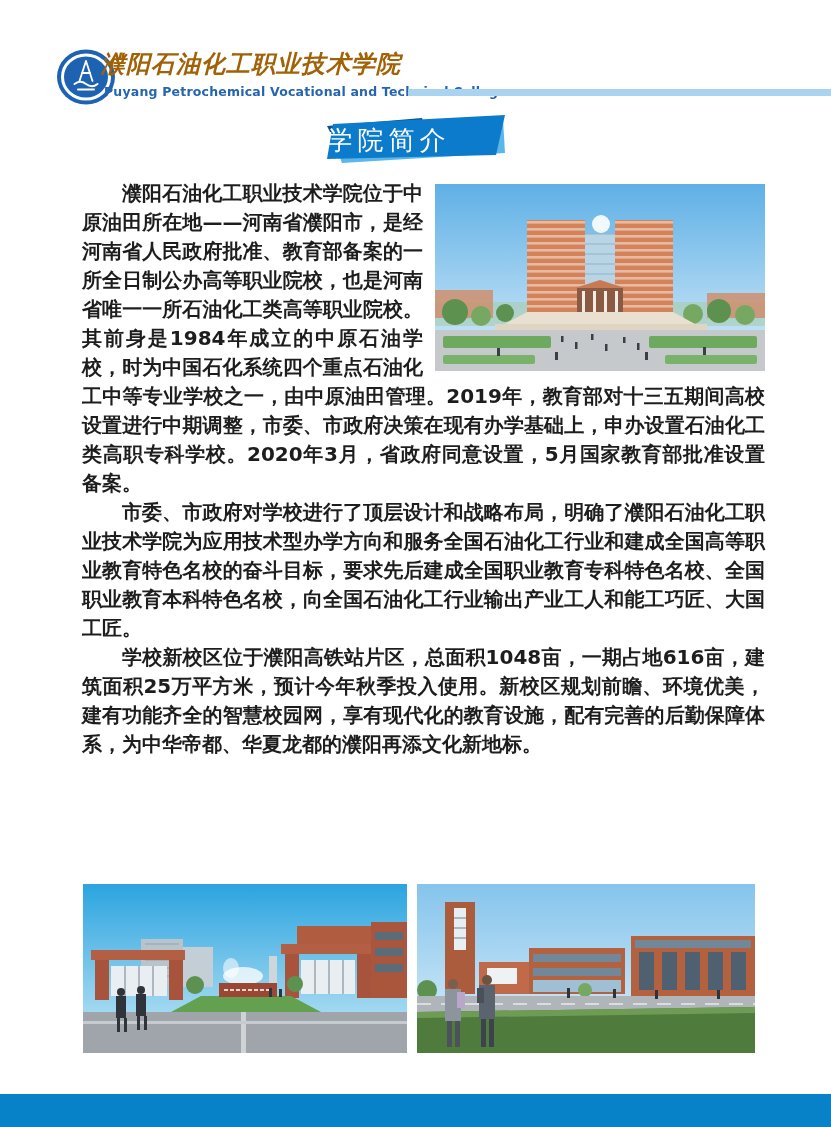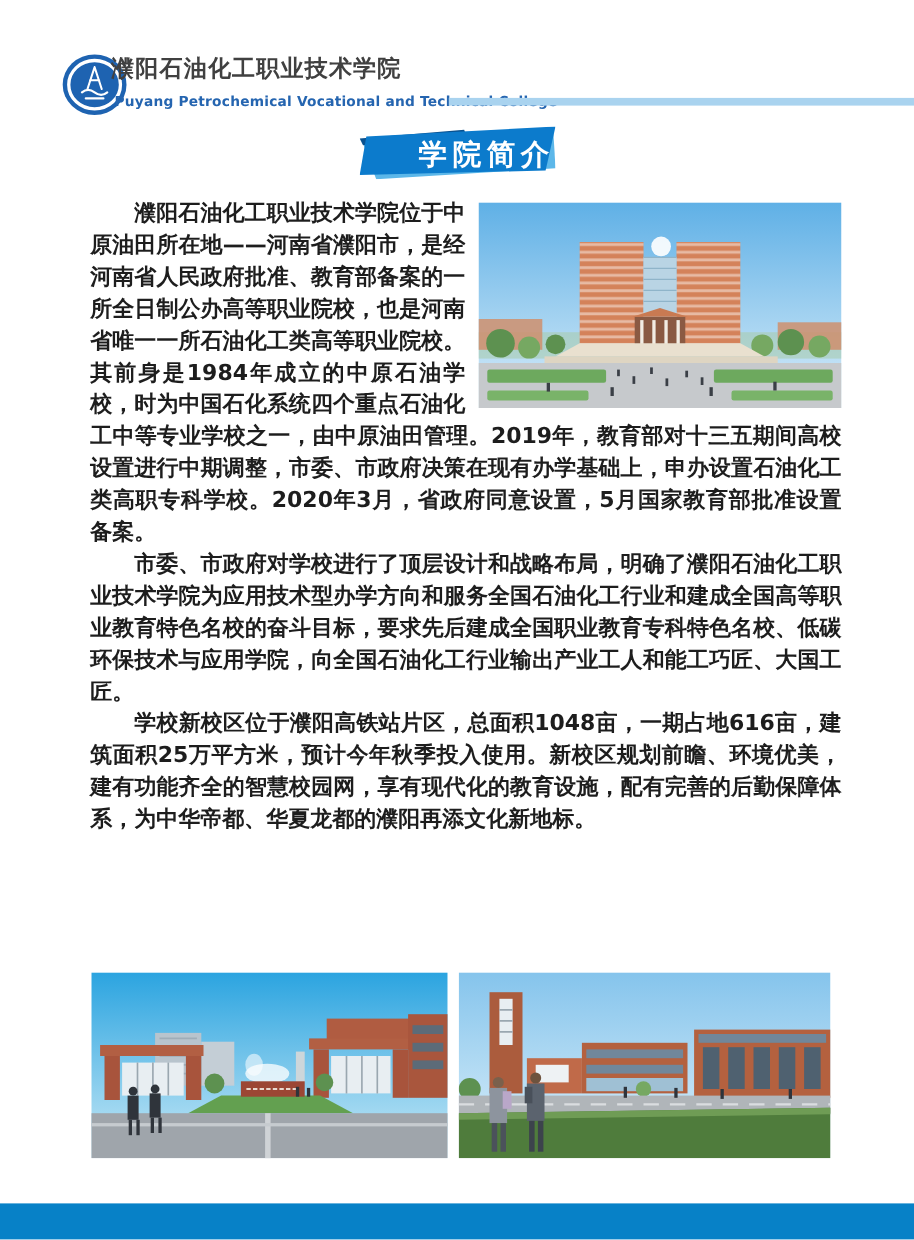--- a/index.html
+++ b/index.html
@@ -1,32 +1,32 @@
 <!DOCTYPE html>
 <html><head>
 <meta charset="utf-8">
 <style>
   html,body{margin:0;padding:0;background:#ffffff;}
   body{font-family:"DejaVu Sans","Liberation Sans",sans-serif;}
   .page{position:relative;width:831px;height:1127px;background:#ffffff;overflow:hidden;}
 
   
   .logo{position:absolute;left:55px;top:48px;width:64px;height:60px;}
-  .cn-title{position:absolute;left:101px;top:48px;width:340px;font-size:21px;font-weight:bold;
-            color:#404040;letter-spacing:1px;white-space:nowrap;}
+  .cn-title{position:absolute;left:101px;top:48px;width:340px;font-size:24px;font-weight:bold;
+            font-style:italic;color:#a16207;letter-spacing:1px;white-space:nowrap;}
   .en-title{position:absolute;left:104px;top:84px;font-size:12.5px;font-weight:bold;color:#2565b0;
             letter-spacing:0.2px;white-space:nowrap;}
   .header-line{position:absolute;left:408px;right:0;top:89px;height:7px;background:#a9d3ef;}
 
   
   .banner{position:absolute;left:0;right:0;top:115px;height:50px;display:flex;justify-content:center;}
   .banner-box{position:relative;width:178px;height:48px;}
   .banner-box svg{position:absolute;left:0;top:0;}
-  .banner-title{position:absolute;left:0;right:0;top:8px;text-align:right;color:#ffffff;
-                font-size:26px;font-weight:bold;letter-spacing:5px;}
+  .banner-title{position:absolute;left:0;right:0;top:8px;text-align:left;color:#ffffff;
+                font-size:26px;font-weight:normal;letter-spacing:5px;}
 
   
   .content{position:absolute;left:82px;top:179px;width:683px;font-size:20px;line-height:29px;
            color:#1d1d1d;text-align:justify;font-weight:600;}
   .content p{margin:0;text-indent:2em;}
   .main-photo{float:right;width:330px;height:187px;margin:5px 0 8px 12px;padding:0;}
   .main-photo svg,.photo-row svg{display:block;}
 
   
   .photo-row{position:absolute;left:83px;top:884px;display:flex;gap:10px;}
@@ -117,21 +117,21 @@
             <rect x="202" y="159" width="2.5" height="7"></rect>
           <rect x="120" y="168" width="3" height="8"></rect>
             <rect x="210" y="168" width="3" height="8"></rect>
           <rect x="62" y="164" width="3" height="8"></rect>
             <rect x="268" y="163" width="3" height="8"></rect>
         </g>
       </svg>
     </figure>
 
     <p>濮阳石油化工职业技术学院位于中原油田所在地——河南省濮阳市，是经河南省人民政府批准、教育部备案的一所全日制公办高等职业院校，也是河南省唯一一所石油化工类高等职业院校。其前身是1984年成立的中原石油学校，时为中国石化系统四个重点石油化工中等专业学校之一，由中原油田管理。2019年，教育部对十三五期间高校设置进行中期调整，市委、市政府决策在现有办学基础上，申办设置石油化工类高职专科学校。2020年3月，省政府同意设置，5月国家教育部批准设置备案。</p>
-    <p>市委、市政府对学校进行了顶层设计和战略布局，明确了濮阳石油化工职业技术学院为应用技术型办学方向和服务全国石油化工行业和建成全国高等职业教育特色名校的奋斗目标，要求先后建成全国职业教育专科特色名校、低碳环保技术与应用学院，向全国石油化工行业输出产业工人和能工巧匠、大国工匠。</p>
+    <p>市委、市政府对学校进行了顶层设计和战略布局，明确了濮阳石油化工职业技术学院为应用技术型办学方向和服务全国石油化工行业和建成全国高等职业教育特色名校的奋斗目标，要求先后建成全国职业教育专科特色名校、全国职业教育本科特色名校，向全国石油化工行业输出产业工人和能工巧匠、大国工匠。</p>
     <p>学校新校区位于濮阳高铁站片区，总面积1048亩，一期占地616亩，建筑面积25万平方米，预计今年秋季投入使用。新校区规划前瞻、环境优美，建有功能齐全的智慧校园网，享有现代化的教育设施，配有完善的后勤保障体系，为中华帝都、华夏龙都的濮阳再添文化新地标。</p>
   </div>
 
   <div class="photo-row">
 
     <figure>
       <svg width="324" height="169" viewBox="0 0 324 169">
         <defs>
           <linearGradient id="sky2" x1="0" y1="0" x2="0" y2="1">
             <stop offset="0" stop-color="#2ba4e0"></stop>

